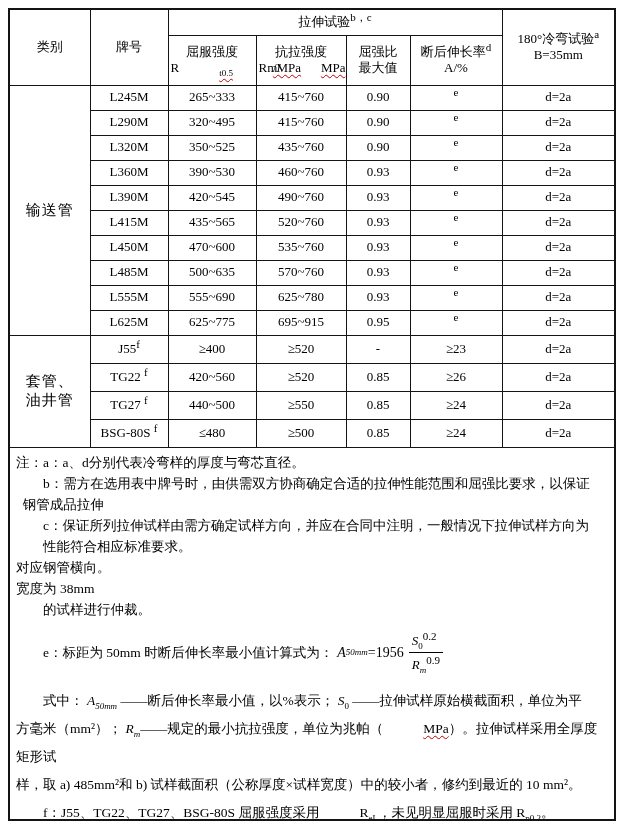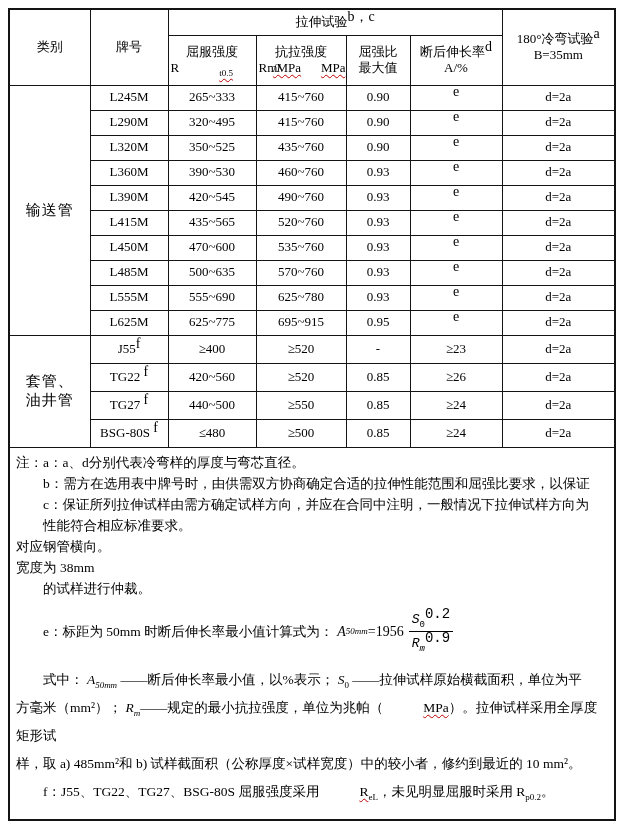--- a/index.html
+++ b/index.html
@@ -9,33 +9,33 @@
          border:2px solid #141414;box-sizing:border-box;background:#fff;overflow:hidden;}
   table{border-collapse:collapse;width:100%;table-layout:fixed;}
   th,td{border:1px solid #141414;text-align:center;vertical-align:middle;
         font-weight:normal;font-size:13px;padding:0 2px;line-height:1.25;}
   table tr > *:first-child{border-left:none;}
   table tr > *:last-child{border-right:none;}
   thead tr:first-child > *{border-top:none;}
   tr.h1{height:25px;} tr.h2{height:50px;}
   tbody tr.g1{height:25px;} tbody tr.g2{height:28px;}
   td.cat{font-size:15px;letter-spacing:1px;}
-  sup{font-size:14px;vertical-align:super;line-height:0;}
+  sup{font-size:11px;vertical-align:super;line-height:0;}
   sub{font-size:9px;vertical-align:sub;line-height:0;}
   .sq{text-decoration-line:underline;text-decoration-style:wavy;
       text-decoration-color:#c00000;text-decoration-thickness:1px;text-underline-offset:2px;padding-left:40px;}
   .mi{font-style:italic;}
   .notes{padding:4px 6px 0 6px;font-size:13.5px;}
   .notes p{margin:0;line-height:21px;}
   .ind2{text-indent:2em;}
   .ind05{text-indent:0.5em;}
   .eline{margin-top:10px !important;margin-bottom:4px !important;display:flex;align-items:center;}
   .eline .etext{text-indent:2em;}
   .formula{display:inline-flex;align-items:center;font-size:14px;margin-left:4px;}
-  .frac{display:inline-flex;flex-direction:column;text-align:center;margin-left:5px;font-size:13px;font-family:Liberation Mono, monospace;}
+  .frac{display:inline-flex;flex-direction:column;margin-left:5px;font-size:13px;}
   .fnum{border-bottom:1px solid #000;padding:0 3px 1px 3px;}
   .fden{padding:1px 3px 0 3px;}
   .explain{margin-top:12px !important;}
   .explain, .explain2, .explain3, .fnote{line-height:28px !important;}
 </style>
 </head>
 <body>
 
 <div class="sheet">
 
@@ -194,20 +194,21 @@
           <td>0.85</td>
           <td>≥24</td>
           <td>d=2a</td>
         </tr>
       </tbody>
   </table>
 
   <div class="notes">
     <p>注：a：a、d分别代表冷弯样的厚度与弯芯直径。</p>
     <p class="ind2">b：需方在选用表中牌号时，由供需双方协商确定合适的拉伸性能范围和屈强比要求，以保证</p>
+    <p class="ind05">钢管成品拉伸</p>
     <p class="ind2">c：保证所列拉伸试样由需方确定试样方向，并应在合同中注明，一般情况下拉伸试样方向为</p>
     <p class="ind2">性能符合相应标准要求。</p>
     <p>对应钢管横向。</p>
     <p>宽度为 38mm</p>
     <p class="ind2">的试样进行仲裁。</p>
 
     <p class="eline">
       <span class="etext">e：标距为 50mm 时断后伸长率最小值计算式为：</span>
       <span class="formula">
         <span class="mi">A</span>

